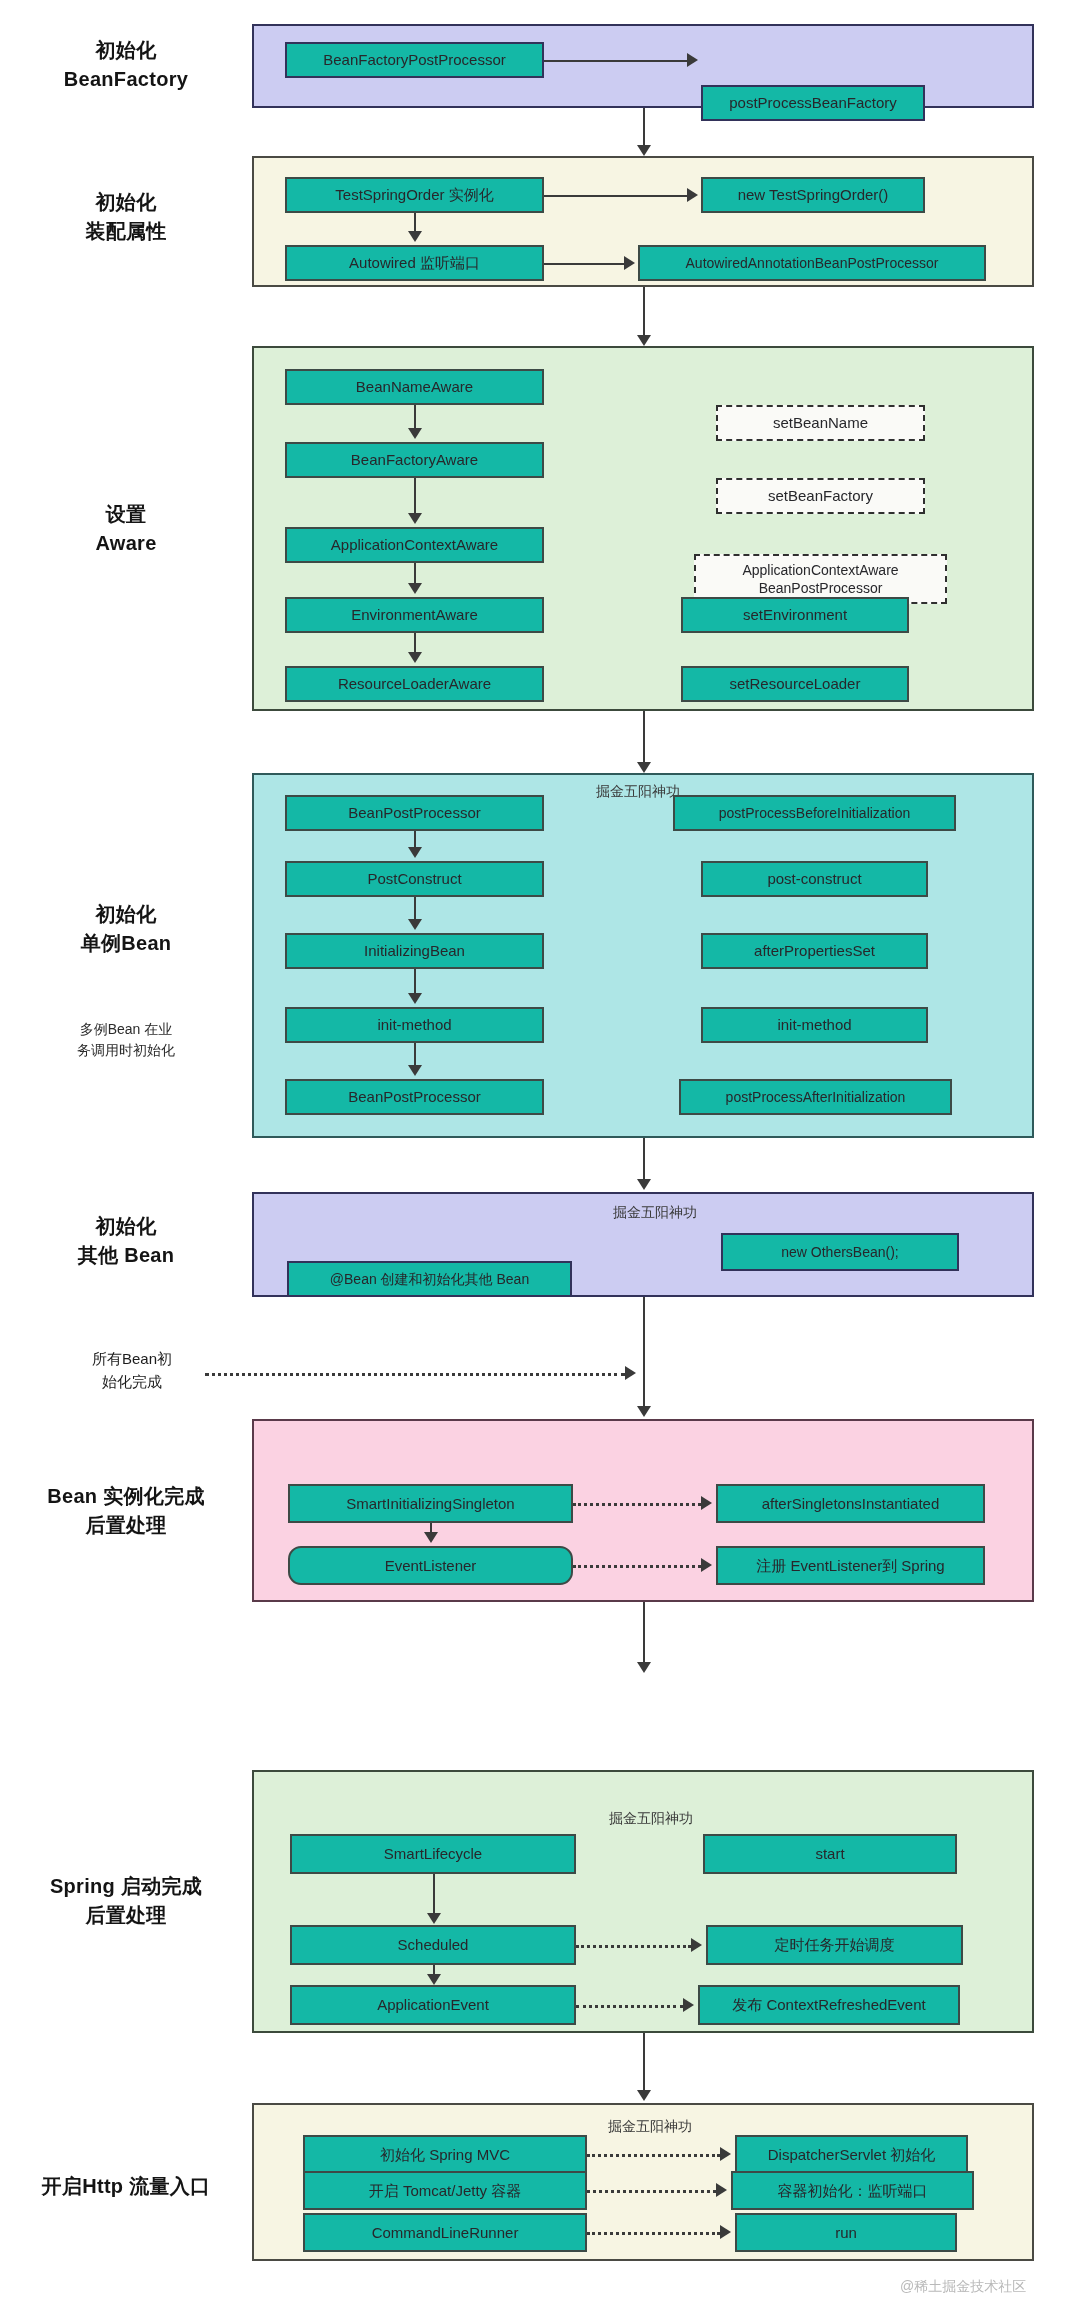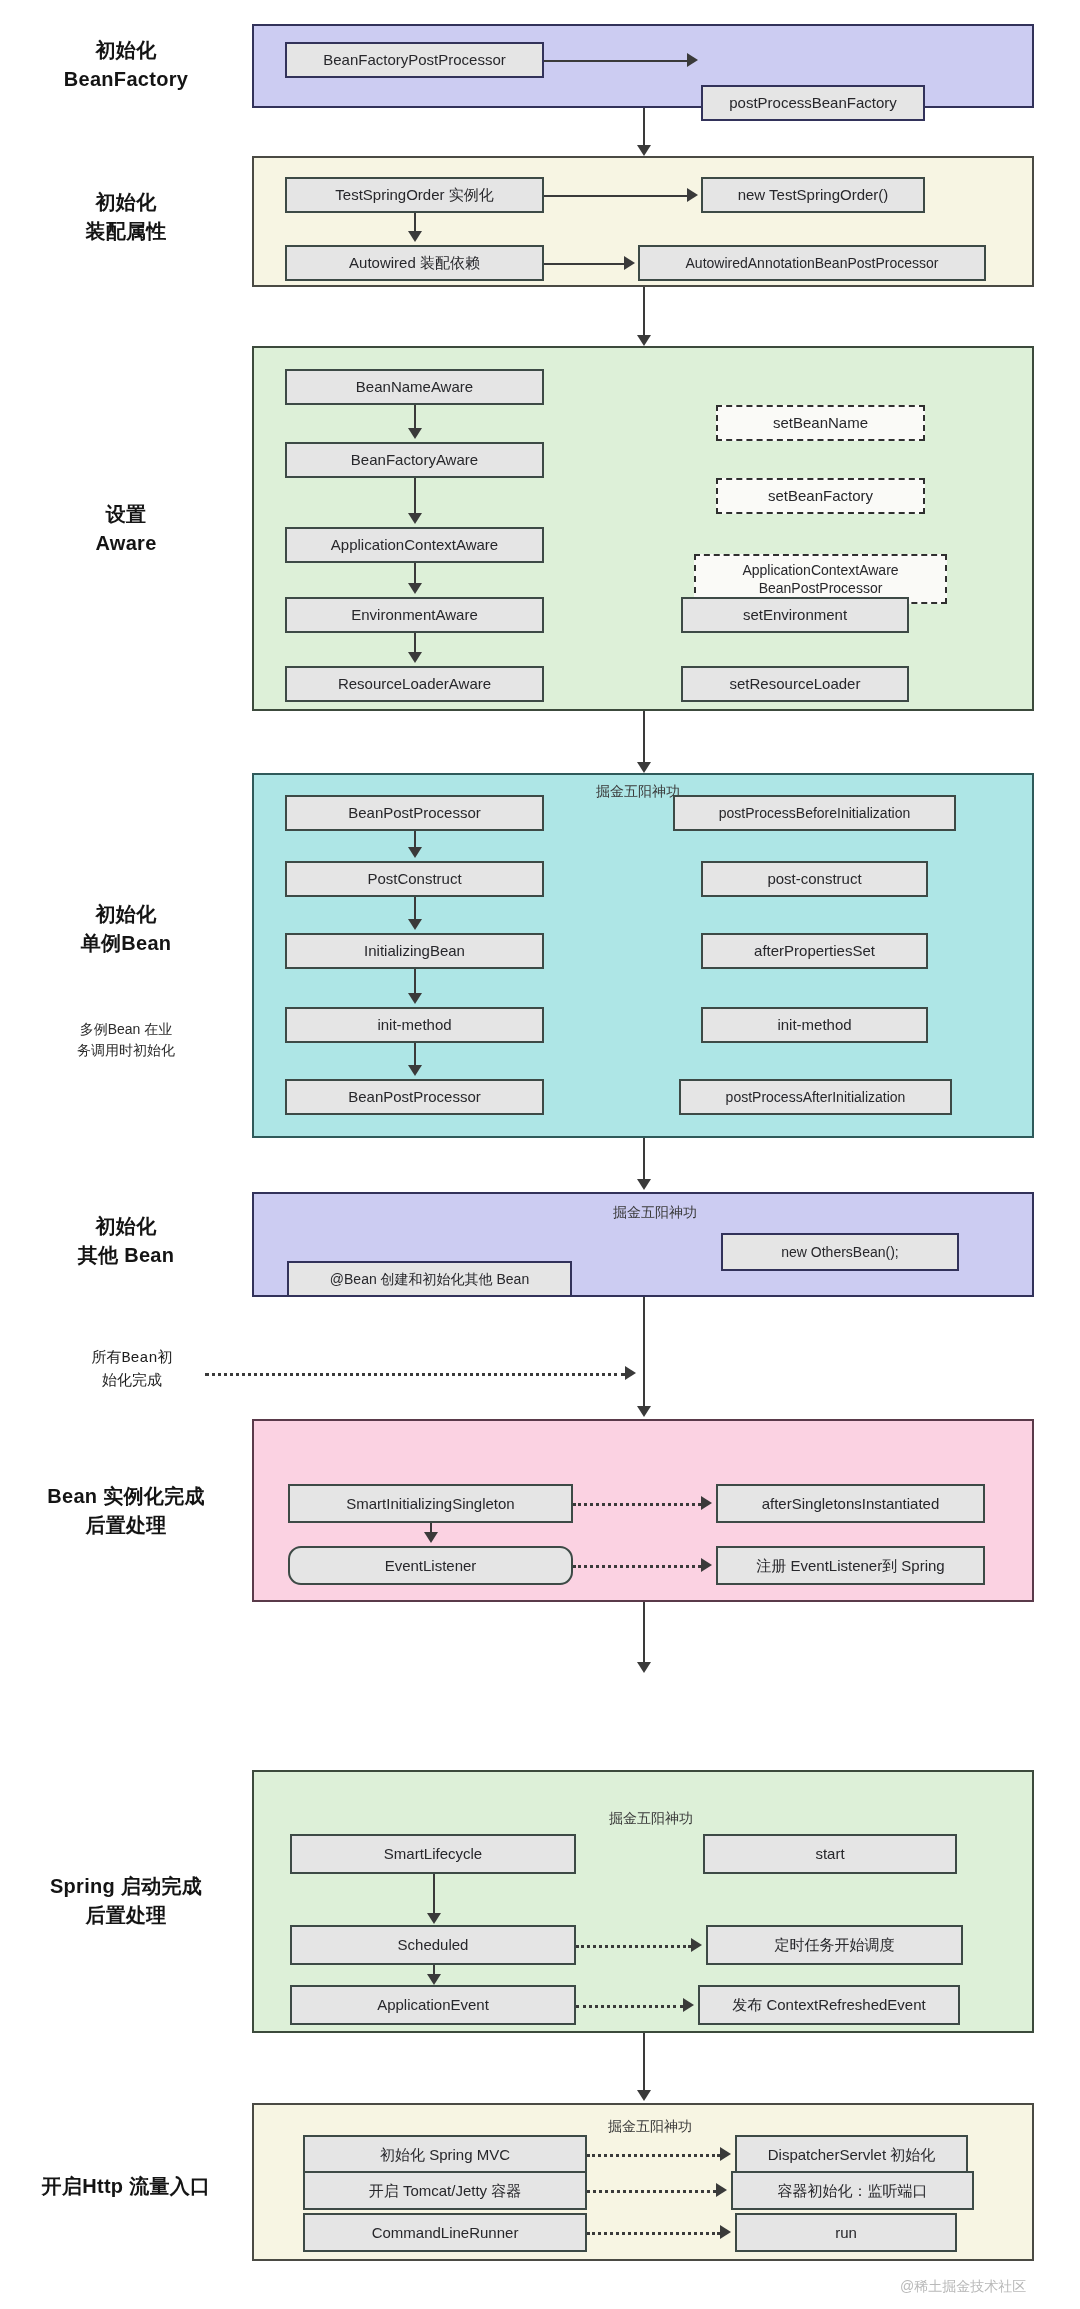--- a/index.html
+++ b/index.html
@@ -45,21 +45,21 @@
     font-size:14px;
     line-height:1.5;
     color:#2b2b2b;
     white-space:pre-line;
   }
 
   
   .node{
     position:absolute;
     box-sizing:border-box;
-    background:#e5e5e5;
+    background:#14b8a6;
     border:2px solid #3d4a46;
     display:flex;
     align-items:center;
     justify-content:center;
     text-align:center;
     font-size:15px;
     line-height:1.3;
     color:#27272b;
     padding:2px 6px;
     white-space:pre-line;
@@ -102,21 +102,20 @@
     white-space:nowrap;
   }
   
   .note{
     position:absolute;
     font-size:15px;
     line-height:1.5;
     color:#1c1c1c;
     text-align:center;
     white-space:pre-line;
-    font-family:Liberation Mono, monospace;
   }
 </style>
 </head>
 <body>
 
 <div id="page">
 
   <div class="stage s-blue" style="left:252px;top:24px;width:782px;height:84px;"></div>
   <div class="stage-label" style="left:20px;top:36px;width:212px;">初始化
 BeanFactory</div>
@@ -131,21 +130,21 @@
 
   <div class="stage s-cream" style="left:252px;top:156px;width:782px;height:131px;"></div>
   <div class="stage-label" style="left:20px;top:188px;width:212px;">初始化
 装配属性</div>
 
   <div class="node" style="left:285px;top:177px;width:259px;height:36px;">TestSpringOrder 实例化</div>
   <div class="node" style="left:701px;top:177px;width:224px;height:36px;">new TestSpringOrder()</div>
   <div class="line-h" style="left:544px;top:195px;width:143px;"></div>
   <div class="arrow-right" style="left:687px;top:188px;"></div>
 
-  <div class="node" style="left:285px;top:245px;width:259px;height:36px;">Autowired 装配依赖</div>
+  <div class="node" style="left:285px;top:245px;width:259px;height:36px;">Autowired 监听端口</div>
   <div class="node small" style="left:638px;top:245px;width:348px;height:36px;">AutowiredAnnotationBeanPostProcessor</div>
   <div class="line-v" style="left:414px;top:213px;height:19px;"></div>
   <div class="arrow-down" style="left:408px;top:231px;"></div>
   <div class="line-h" style="left:544px;top:263px;width:80px;"></div>
   <div class="arrow-right" style="left:624px;top:256px;"></div>
 
   <div class="line-v" style="left:643px;top:287px;height:50px;"></div>
   <div class="arrow-down" style="left:637px;top:335px;"></div>
 
   <div class="stage s-green" style="left:252px;top:346px;width:782px;height:365px;"></div>

